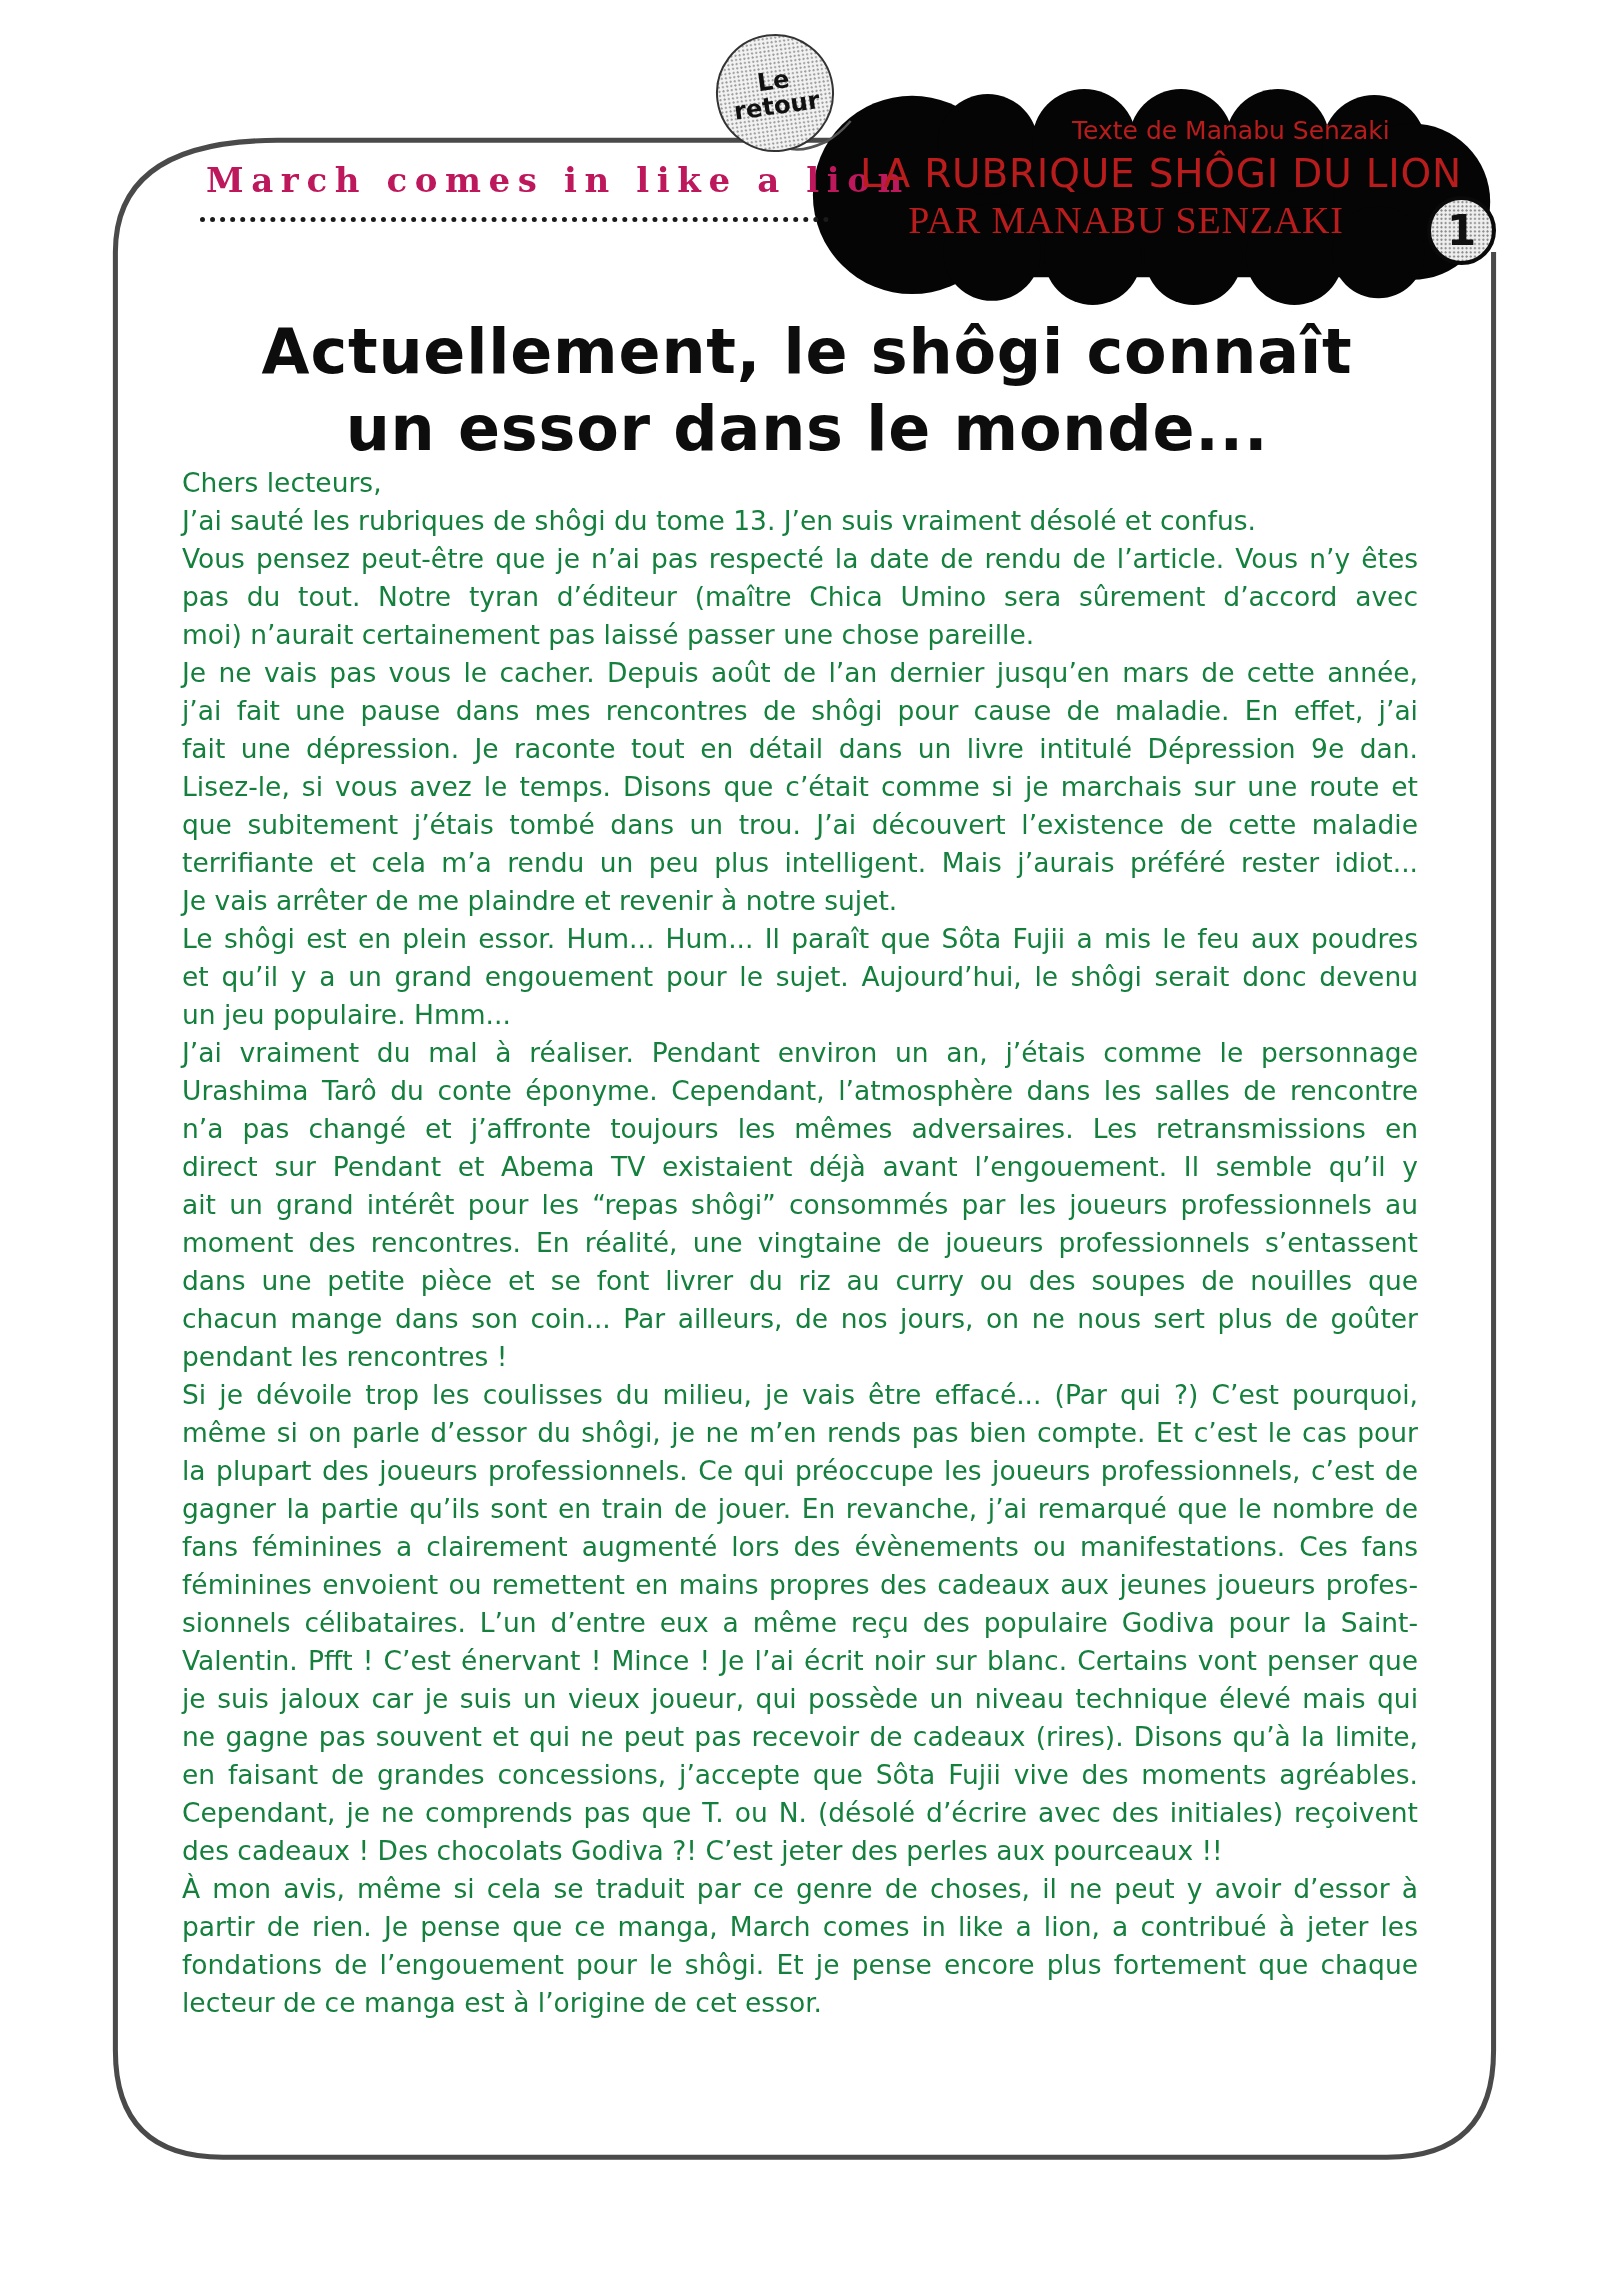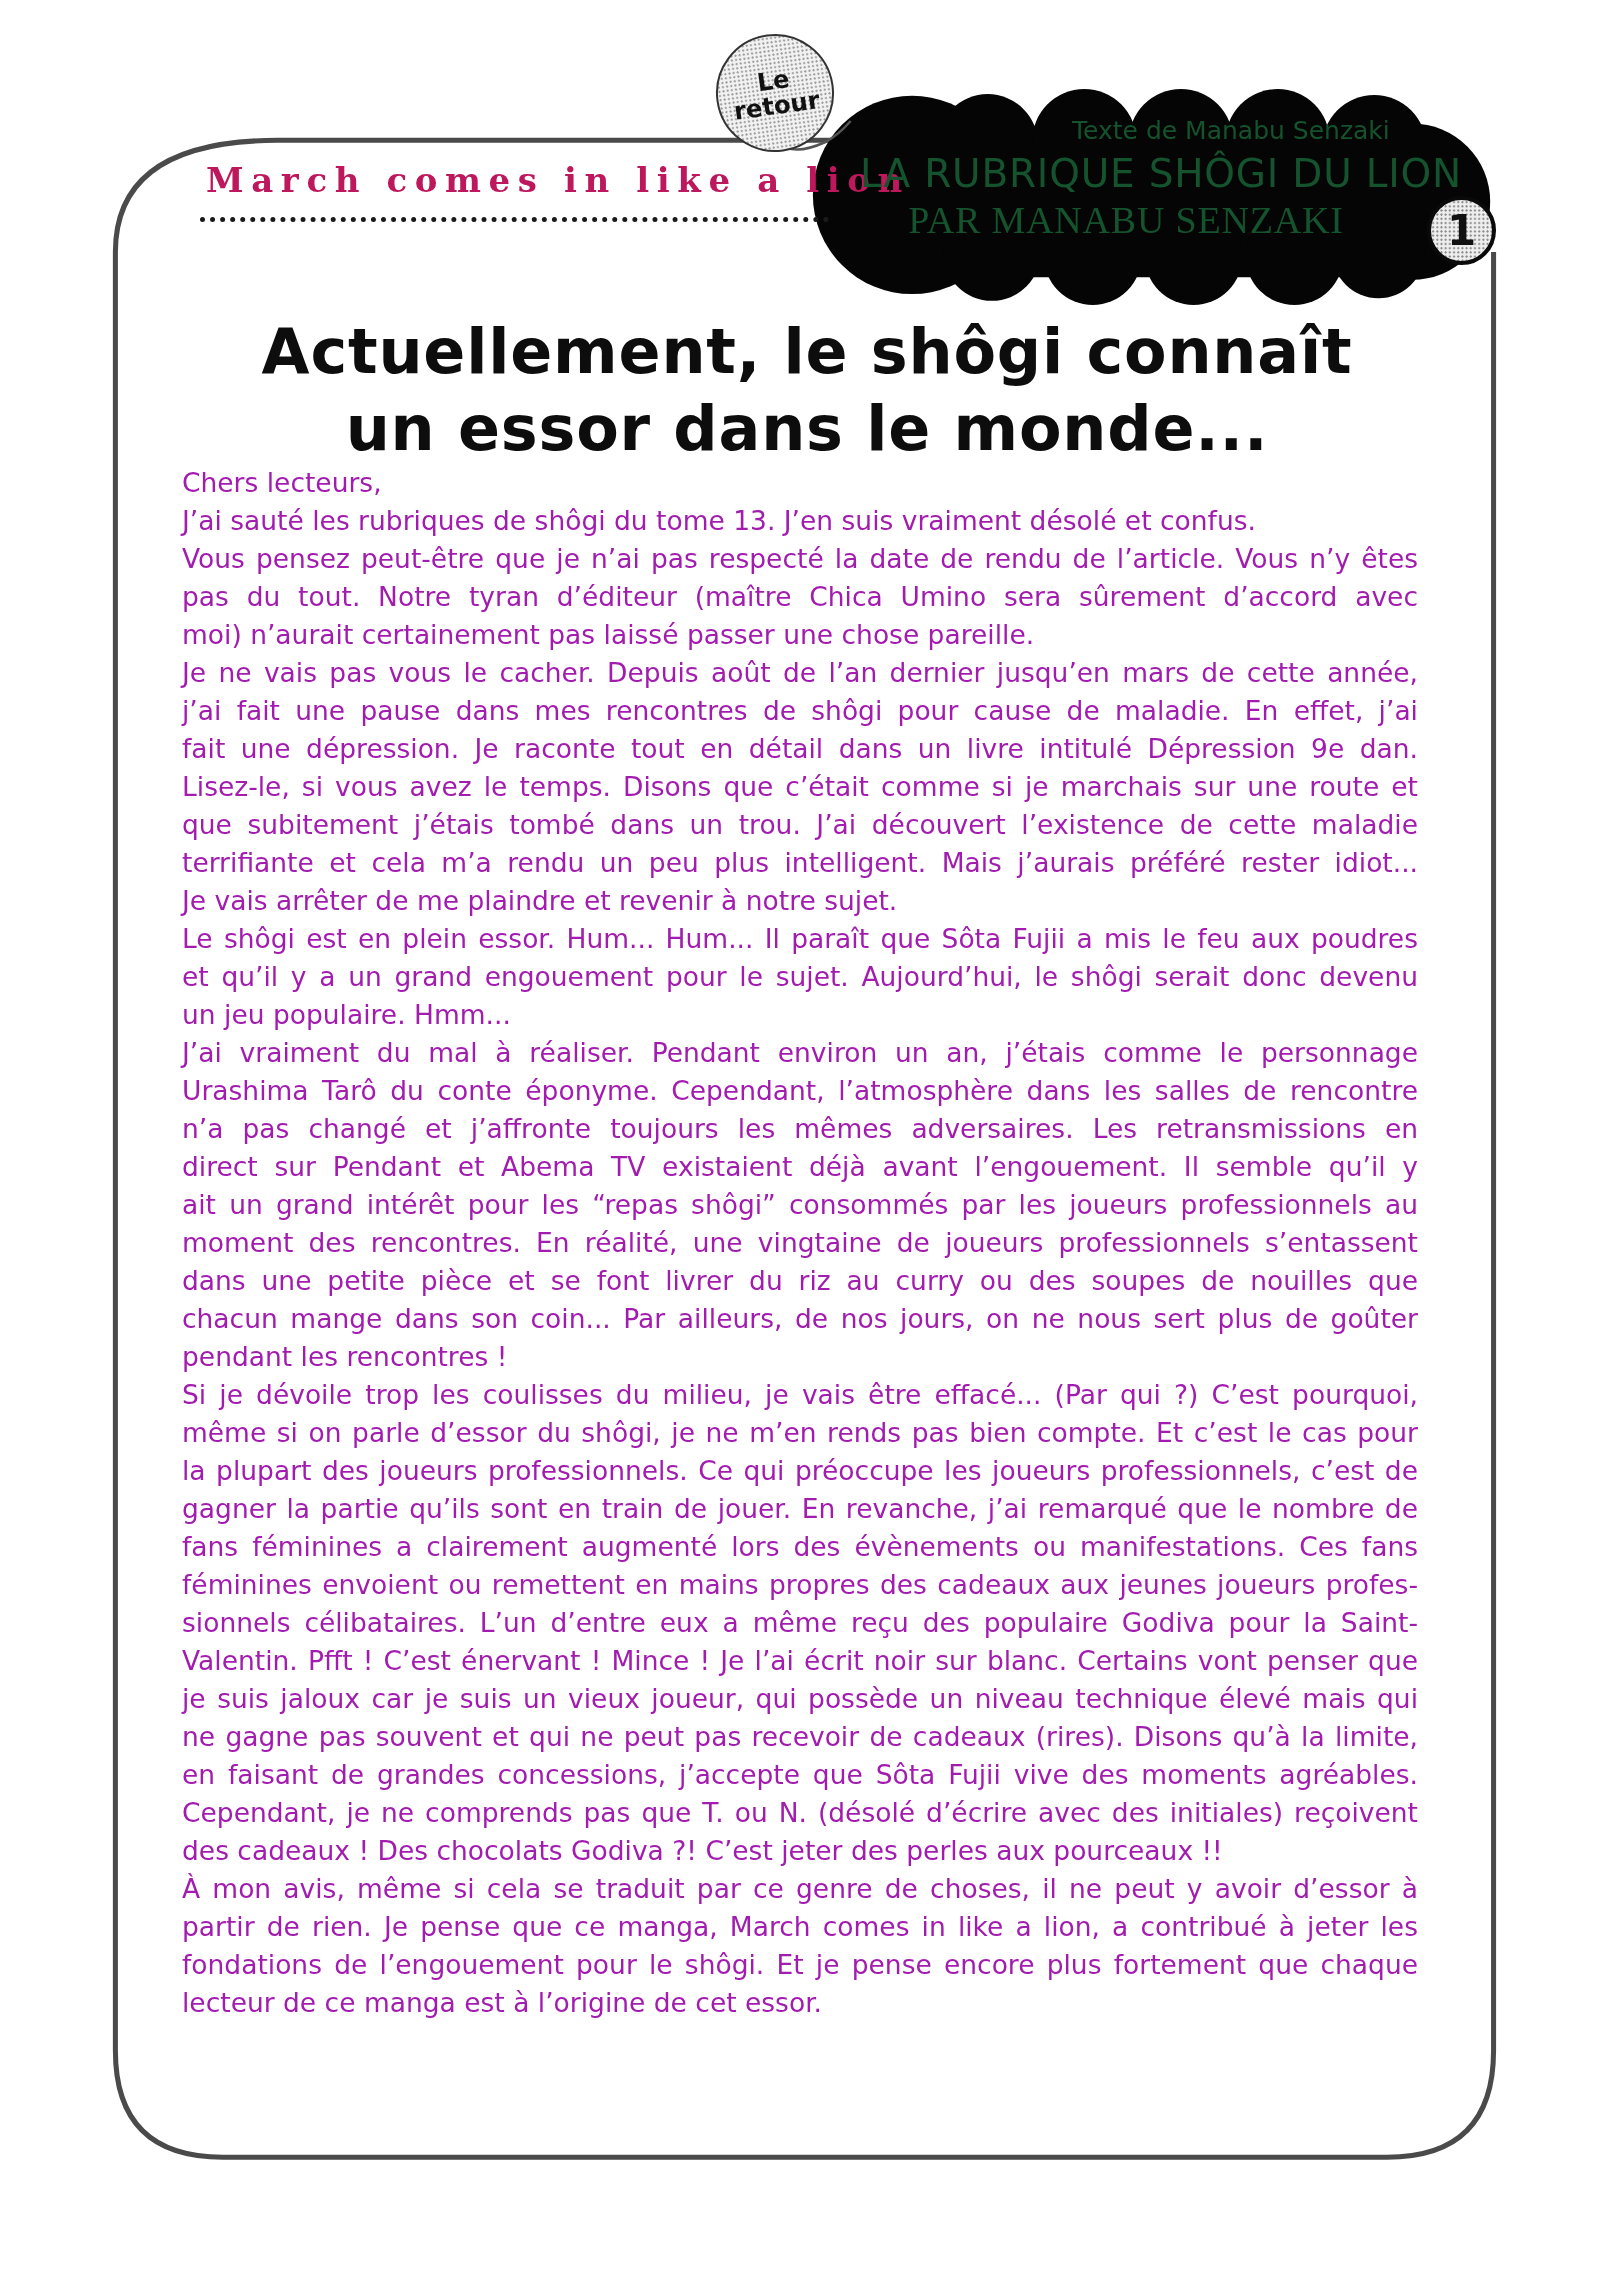--- a/index.html
+++ b/index.html
@@ -25,21 +25,21 @@
     background: radial-gradient(#9a9a9a 0.8px, #f2f2f2 1.3px) 0 0 / 4.2px 4.2px;
     border: 2.5px solid #333;
     display: flex; flex-direction: column; align-items: center; justify-content: center;
     transform: rotate(-8deg);
   }
   .retour-bubble span {
     font-family: "DejaVu Sans", sans-serif; font-weight: bold; font-size: 24.4px;
     line-height: 25px; color: #111;
   }
 
-  .cloud-text { position: absolute; color: #14532d; white-space: nowrap; }
+  .cloud-text { position: absolute; color: #b91c1c; white-space: nowrap; }
   .byline { left: 1072px; top: 116px; font-size: 25px; font-family: "DejaVu Sans", sans-serif; }
   .rubrique-l1 { left: 857px; top: 151px; width: 605px; text-align: right;
                  font-size: 39px; letter-spacing: 0.8px; font-family: "DejaVu Sans", sans-serif; }
   .rubrique-l2 { left: 857px; top: 198px; width: 538px; text-align: center;
                  font-size: 38px; letter-spacing: 0.8px; font-family: Liberation Serif, serif; }
 
   .issue-badge {
     position: absolute; left: 1427px; top: 196px; width: 69px; height: 69px;
     border-radius: 50%;
     background: radial-gradient(#8a8a8a 0.8px, #eeeeee 1.3px) 0 0 / 4.2px 4.2px;
@@ -51,21 +51,21 @@
   .headline {
     position: absolute; left: 185px; top: 313px; width: 1244px; text-align: center;
     font-family: "DejaVu Sans", sans-serif; font-size: 62px; line-height: 77px;
     font-weight: bold; color: #0d0d0d; letter-spacing: 0.8px;
   }
   .headline div { white-space: nowrap; }
 
   .article {
     position: absolute; left: 182px; top: 464px; width: 1236px;
     font-family: "DejaVu Sans", sans-serif; font-size: 26.5px; line-height: 38px;
-    color: #a21caf;
+    color: #15803d;
   }
   .article .line { white-space: nowrap; height: 38px; text-align: justify; text-align-last: justify; }
   .article .line.last { text-align-last: left; }
 </style>
 </head>
 <body>
 
 <svg class="frame-svg" viewBox="0 0 1920 2731" xmlns="http://www.w3.org/2000/svg">
   <defs>
     <pattern id="halftone" width="5" height="5" patternUnits="userSpaceOnUse">

